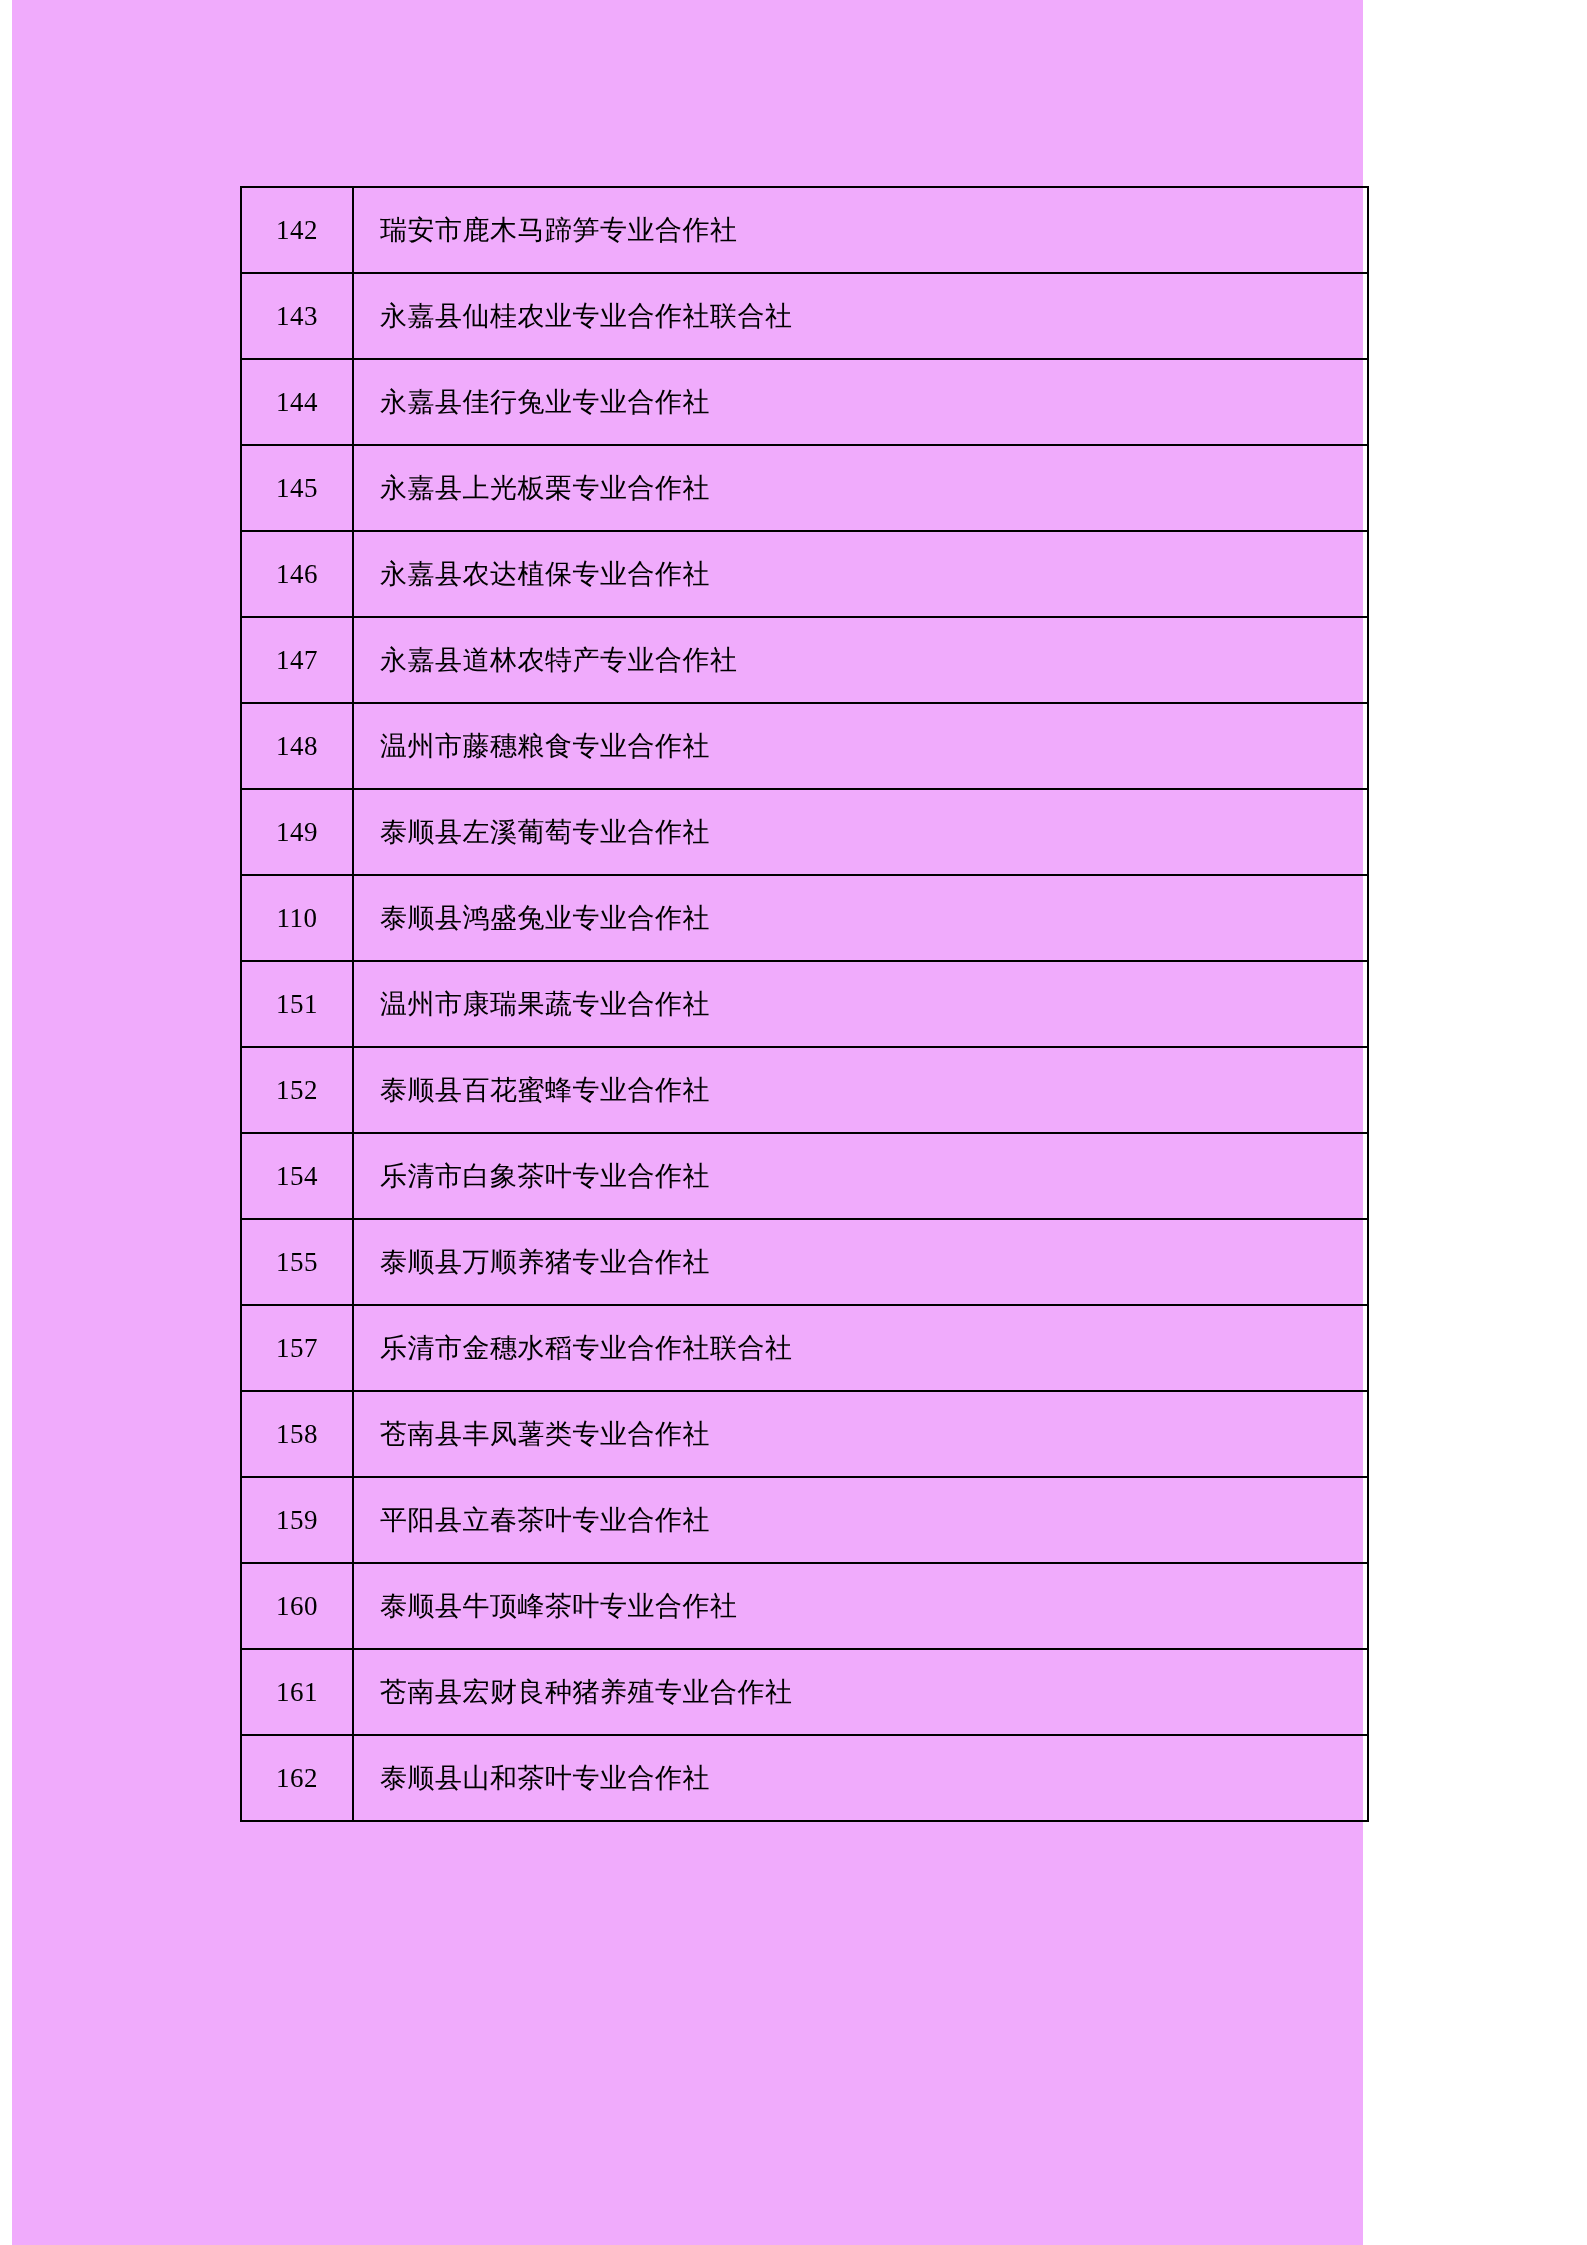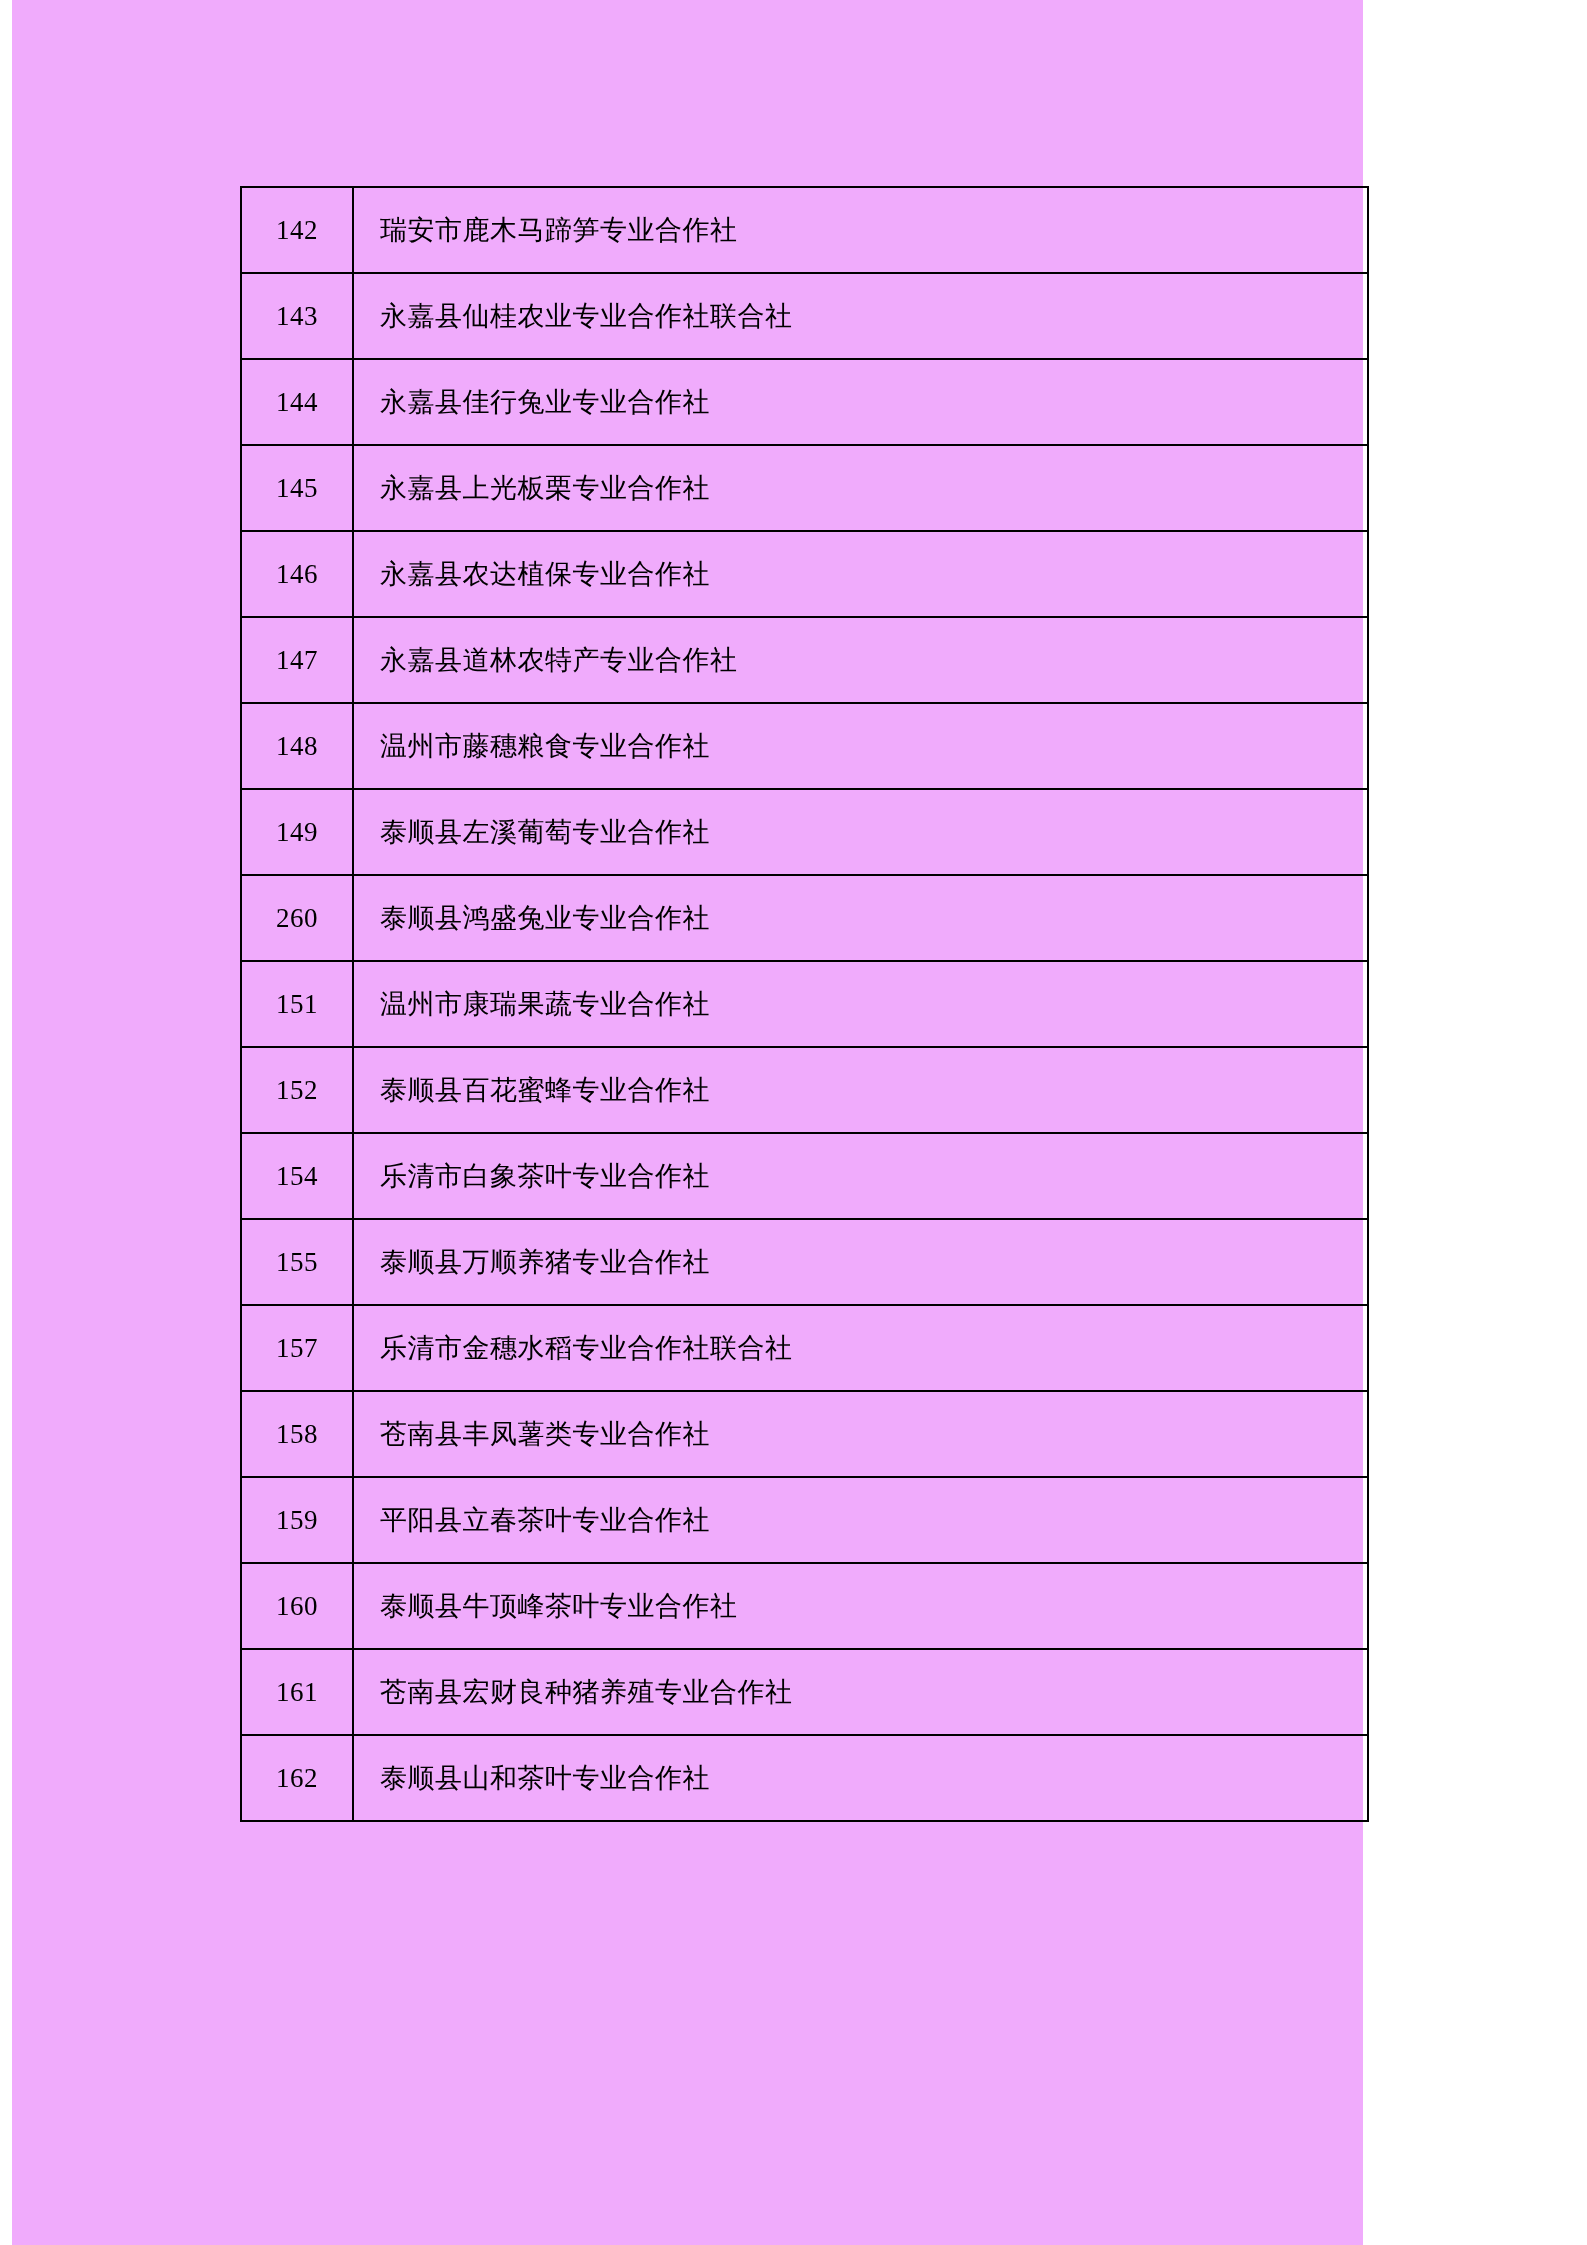--- a/index.html
+++ b/index.html
@@ -89,21 +89,21 @@
       </tr>
       <tr>
         <td class="col-index">148</td>
         <td class="col-name">温州市藤穗粮食专业合作社</td>
       </tr>
       <tr>
         <td class="col-index">149</td>
         <td class="col-name">泰顺县左溪葡萄专业合作社</td>
       </tr>
       <tr>
-        <td class="col-index">260</td>
+        <td class="col-index">110</td>
         <td class="col-name">泰顺县鸿盛兔业专业合作社</td>
       </tr>
       <tr>
         <td class="col-index">151</td>
         <td class="col-name">温州市康瑞果蔬专业合作社</td>
       </tr>
       <tr>
         <td class="col-index">152</td>
         <td class="col-name">泰顺县百花蜜蜂专业合作社</td>
       </tr>

